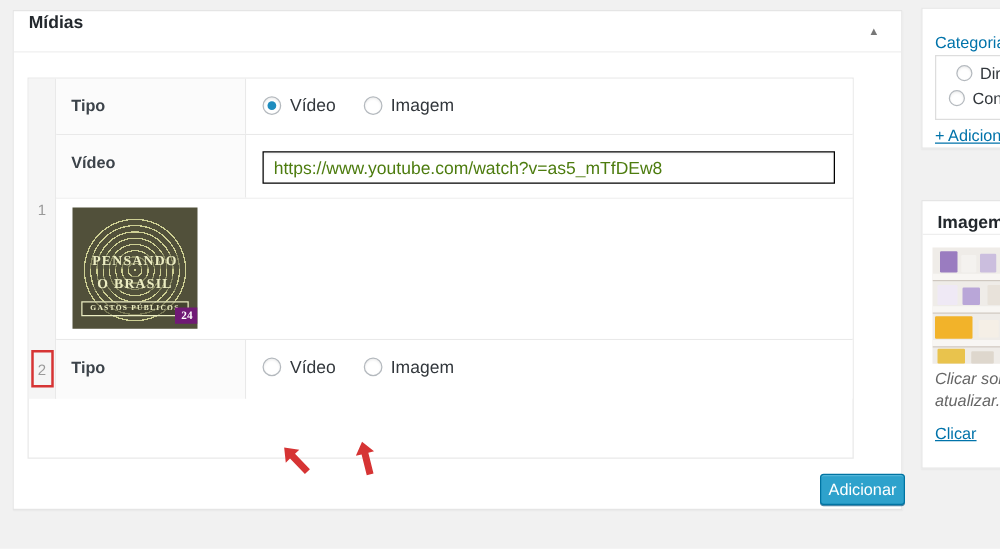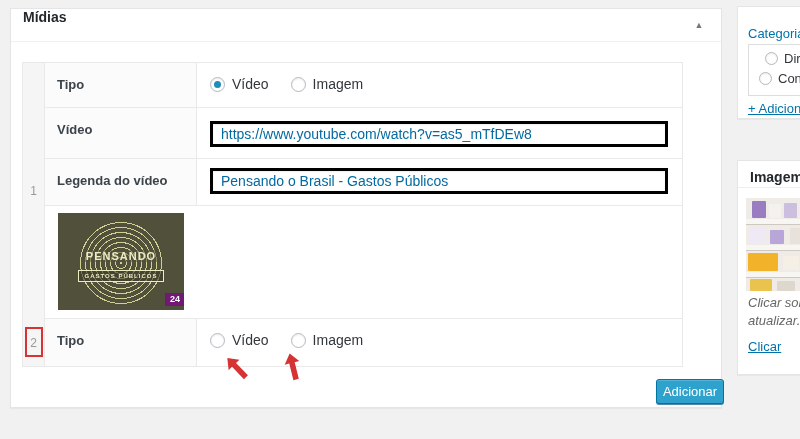--- a/index.html
+++ b/index.html
@@ -64,32 +64,32 @@
     background:#fff; box-shadow:inset 0 1px 2px rgba(0,0,0,.08);
     display:inline-flex; align-items:center; justify-content:center; flex:none;
     cursor:pointer;
   }
   .radio.checked::after {
     content:""; width:7px; height:7px; border-radius:50%; background:#1e8cbe;
   }
 
   
   .text-input {
-    width:458px; height:26px; border:3px solid #000000; background:#fff;
+    width:458px; height:26px; border:1px solid #000000; background:#fff;
     box-shadow:inset 0 1px 2px rgba(0,0,0,.07);
     font-family:"Liberation Sans", sans-serif;
-    font-size:14px; color:#0369a1; padding:0 8px;
+    font-size:14px; color:#4d7c0f; padding:0 8px;
   }
   .mt-video { margin-top:13px; }
   .mt-leg   { margin-top:9px; }
 
   
   .video-thumb {
-    position:relative; width:126px; height:97px; margin:7px 0 0 0;
-    background:#51503a; overflow:hidden; cursor:pointer;
+    position:relative; width:100px; height:97px; margin:7px 0 0 0;
+    background:#51503a; overflow:hidden; cursor:pointer;font-family:Liberation Serif, serif;
   }
   .thumb-arcs {
     position:absolute; left:50%; top:8px; width:84px; height:84px;
     transform:translateX(-50%); border-radius:50%;
     background:repeating-radial-gradient(circle at 50% 50%,
       rgba(220,222,158,.9) 0 1px, rgba(81,80,58,0) 1px 5px);
   }
   .thumb-text {
     position:absolute; left:0; right:0; top:33px; text-align:center;
     color:#ecedc2; font-weight:bold; letter-spacing:1px;
@@ -193,33 +193,28 @@
           </div>
         </div>
 
         <div class="sub-row h-video">
           <div class="label-cell">Vídeo</div>
           <div class="field-cell">
             <input class="text-input mt-video" type="text" value="https://www.youtube.com/watch?v=as5_mTfDEw8" style="">
           </div>
         </div>
 
-        <div class="sub-row h-leg">
-          <div class="label-cell">Legenda do vídeo</div>
-          <div class="field-cell">
-            <input class="text-input mt-leg" type="text" value="Pensando o Brasil - Gastos Públicos" style="">
-          </div>
-        </div>
 
         <div class="sub-row h-img">
           <div class="field-cell">
             <div class="video-thumb">
               <div class="thumb-arcs"></div>
               <div class="thumb-text">
                 <div><span class="thumb-line">PENSANDO</span></div>
+                <div><span class="thumb-line">O BRASIL</span></div>
                 <div><span class="thumb-tag">GASTOS PÚBLICOS</span></div>
               </div>
               <span class="thumb-badge">24</span>
             </div>
           </div>
         </div>
 
       </div>
     </div>
 

